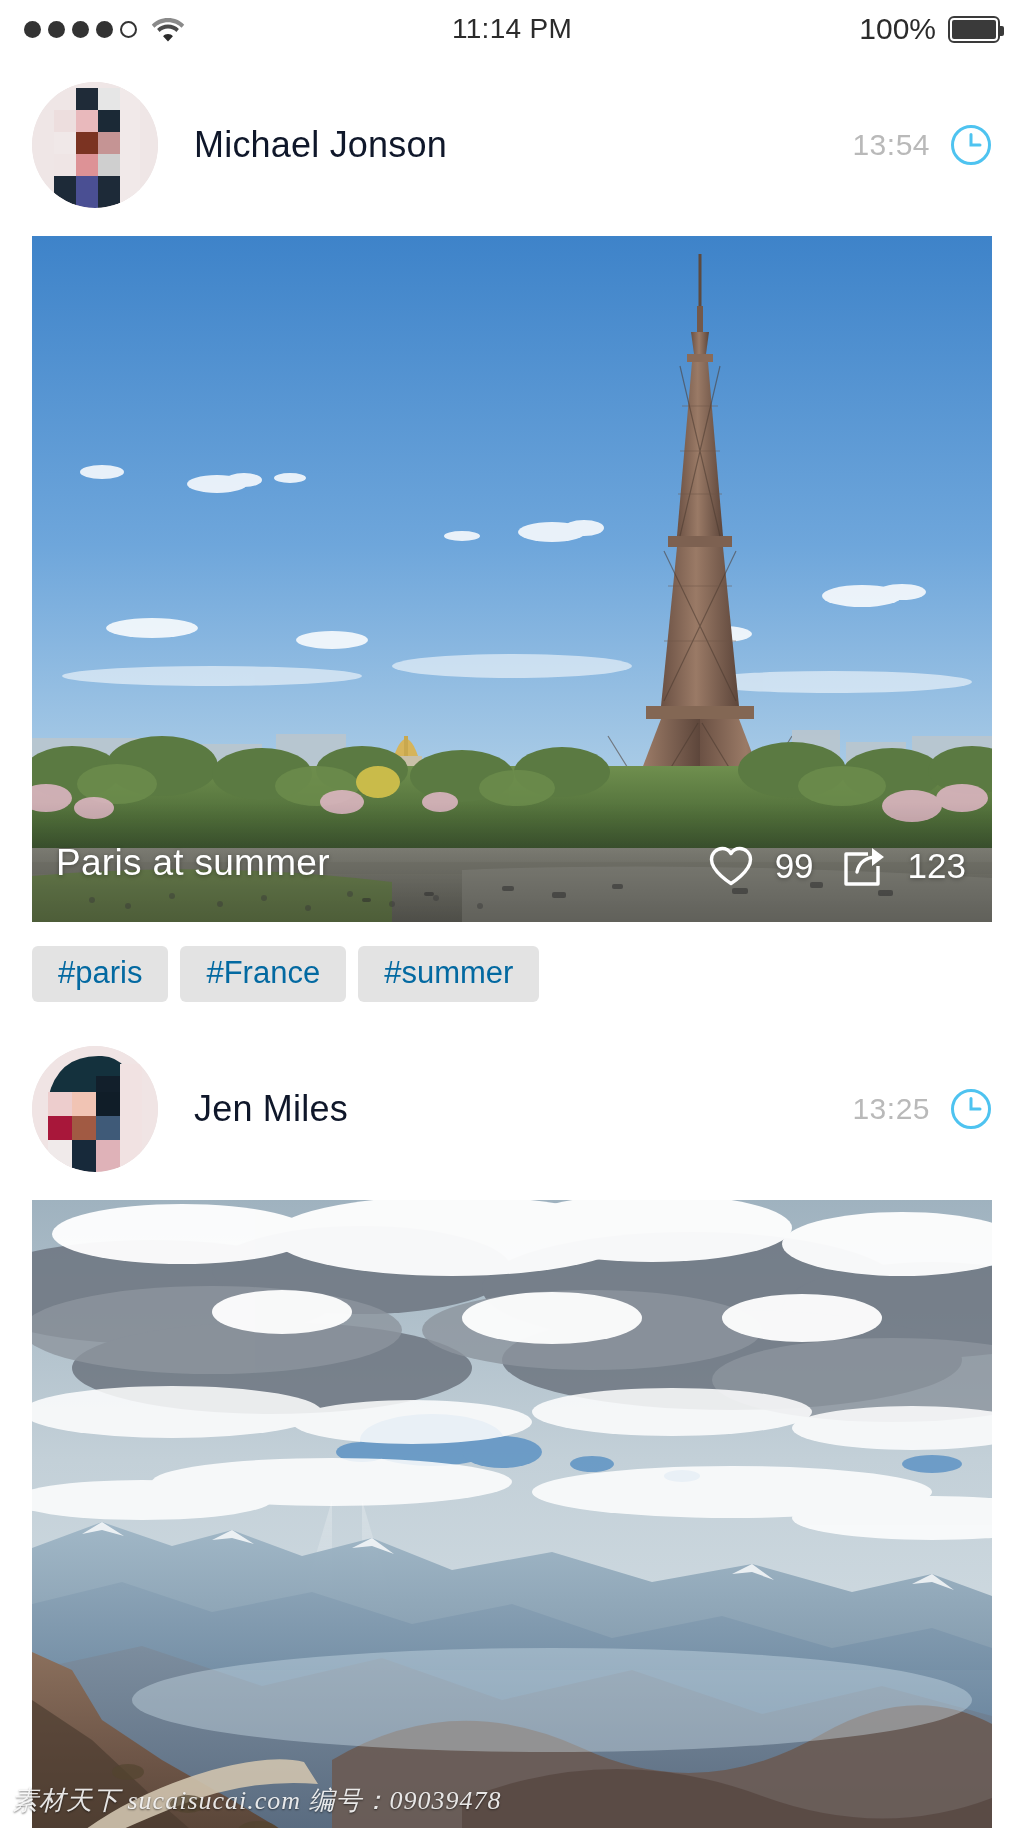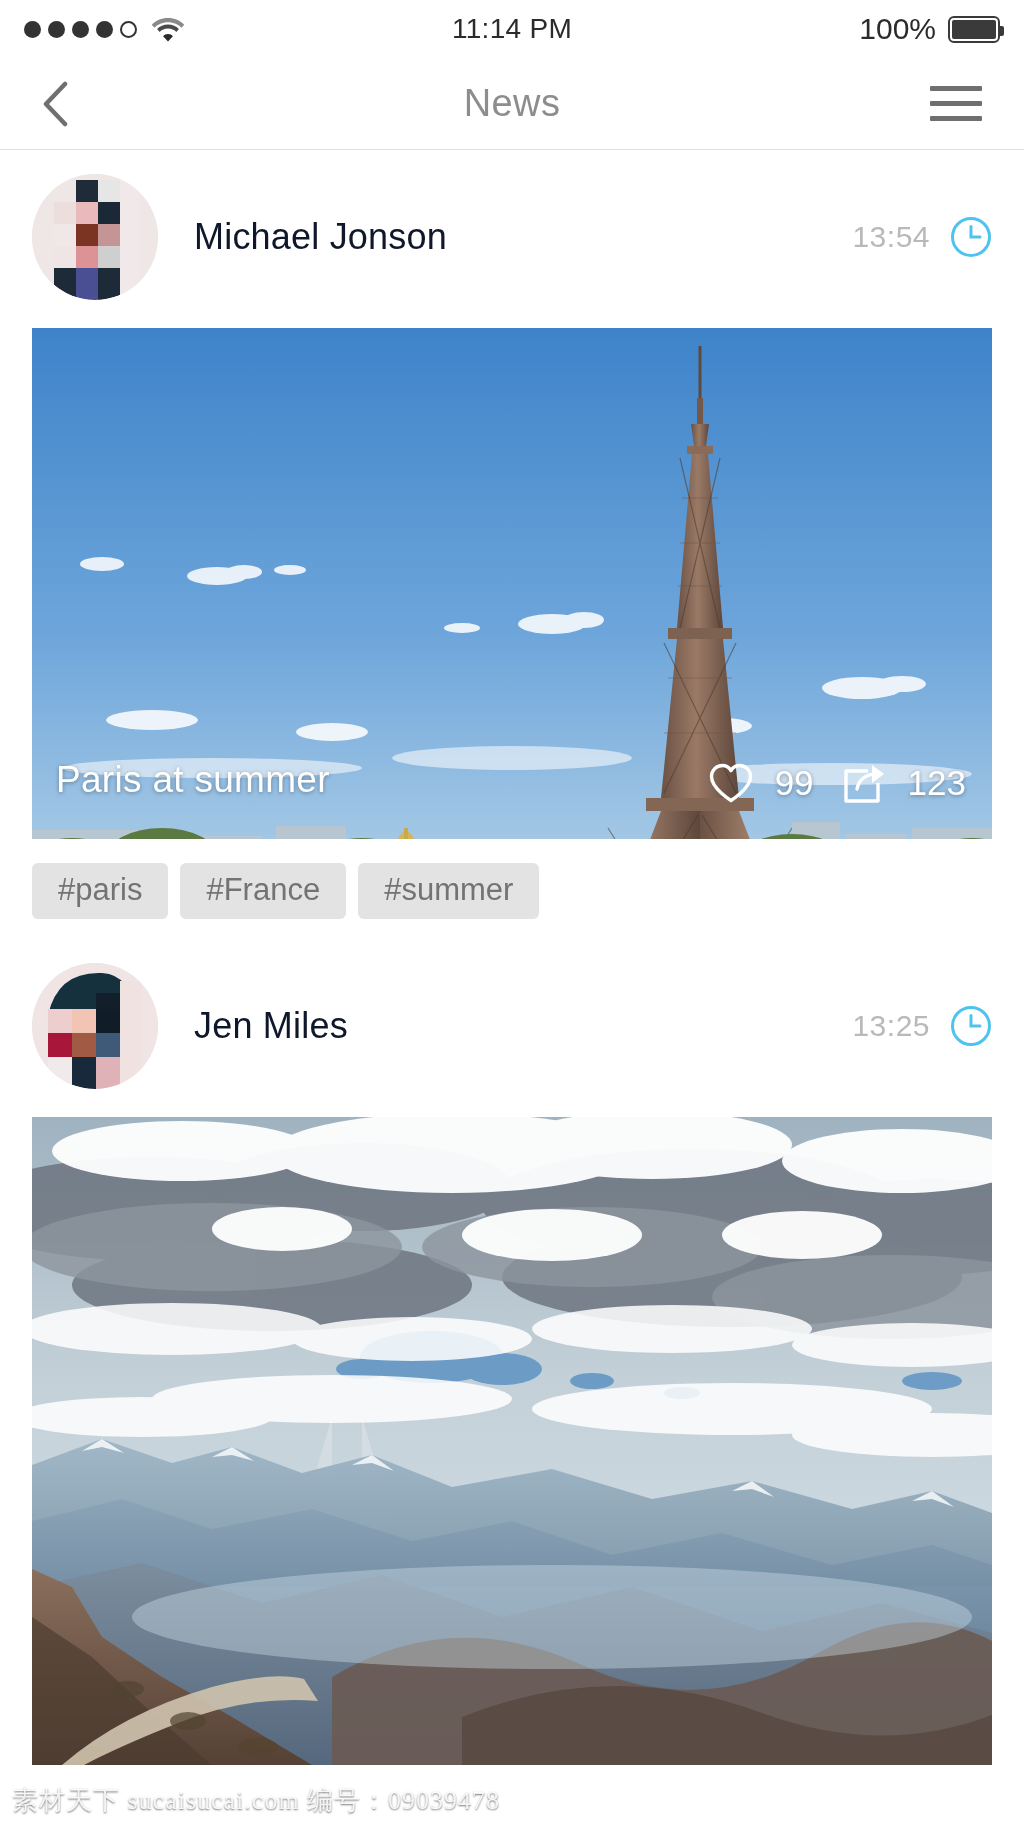--- a/index.html
+++ b/index.html
@@ -170,21 +170,21 @@
     font-size: 30px;
     color: #b9b9b9;
     letter-spacing: 0.5px;
   }
   .clock-icon { width: 42px; height: 42px; display: block; }
 
   
   .photo-card {
     position: relative;
     margin: 10px 32px 0 32px;
-    height: 511px;
+    height: 686px;
     overflow: hidden;
     background: #bcd3e6;
   }
   .photo-card.second { height: 648px; margin-bottom: 0; }
 
   .photo-caption {
     position: absolute;
     left: 24px;
     bottom: 38px;
     font-size: 37px;
@@ -216,21 +216,21 @@
 
   
   .tag-row {
     display: flex;
     gap: 12px;
     padding: 24px 32px 20px 32px;
     flex-wrap: wrap;
   }
   .tag {
     background: #e3e3e3;
-    color: #737373;
+    color: #0369a1;
     font-size: 31px;
     padding: 11px 26px 14px 26px;
     border-radius: 6px;
     cursor: pointer;
     line-height: 1;
     white-space: nowrap;
   }
 
   
   .scene { position:absolute; inset:0; }
@@ -240,20 +240,21 @@
     position: absolute;
     left: 12px;
     bottom: 10px;
     font-size: 26px;
     color: rgba(255,255,255,0.88);
     text-shadow: 0 1px 2px rgba(0,0,0,0.55);
     letter-spacing: 1px;
     font-family: "Liberation Serif", serif;
     white-space: nowrap;
     z-index: 40;
+    font-style: italic;
   }
 </style>
 </head>
 <body>
 
 <div class="phone">
 
   <div class="status-bar">
     <div class="status-left">
       <div class="signal-dots">
@@ -274,35 +275,20 @@
 
     <div class="status-right">
       <span class="battery-pct">100%</span>
       <div class="battery">
         <div class="battery-fill"></div>
         <div class="battery-cap"></div>
       </div>
     </div>
   </div>
 
-  <div class="nav-bar">
-    <button class="back-btn">
-      <svg class="back-chevron" viewBox="0 0 26 46">
-        <path d="M23 3L4 23l19 20" fill="none" stroke="#6f6f6f" stroke-width="4.5" stroke-linecap="round" stroke-linejoin="round"></path>
-      </svg>
-    </button>
-
-    <div class="nav-title">News</div>
-
-    <button class="menu-btn">
-      <span class="menu-line"></span>
-      <span class="menu-line"></span>
-      <span class="menu-line"></span>
-    </button>
-  </div>
 
   <div class="feed">
 
     <div class="post">
 
       <div class="post-header">
         <div class="avatar">
           <svg viewBox="0 0 126 126" style="position:absolute;inset:0;width:100%;height:100%">
             <defs>
               <clipPath id="av1clip">

